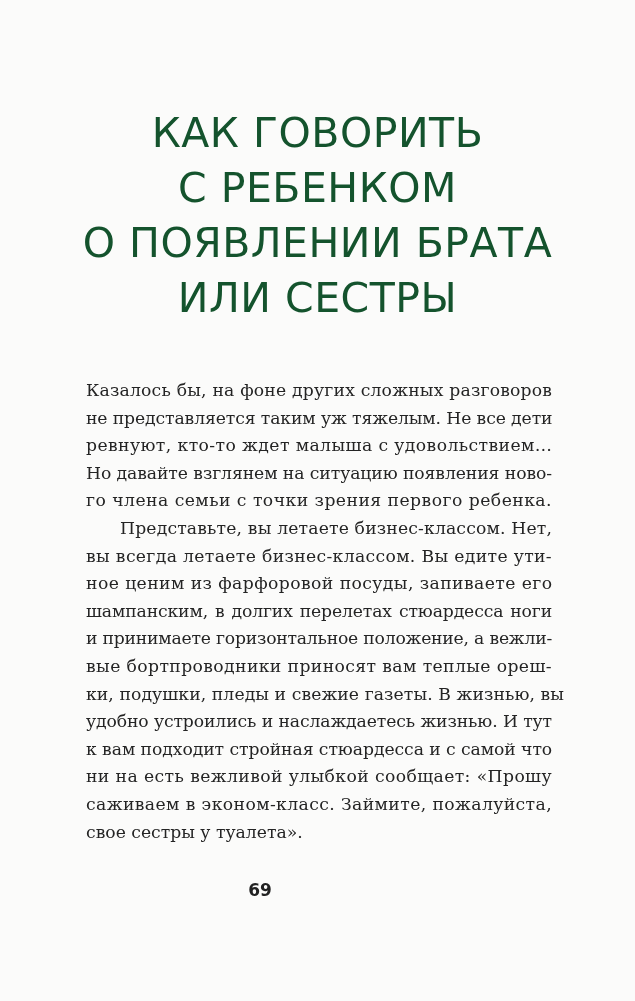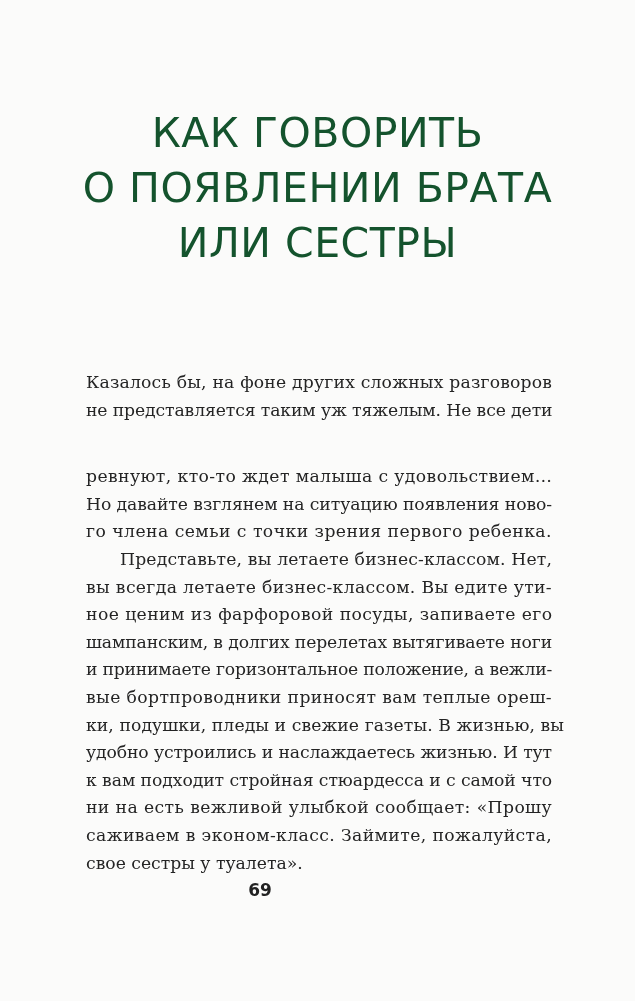--- a/index.html
+++ b/index.html
@@ -16,21 +16,21 @@
     text-align: center;
     font-family: "DejaVu Sans", sans-serif;
     font-size: 41px;
     line-height: 55px;
     letter-spacing: 0.5px;
     color: #14532d;
   }
   .title div { white-space: nowrap; }
   .body-text {
     position: absolute;
-    left: 86px; top: 369px; width: 466px;
+    left: 86px; top: 377px; width: 466px;
     font-family: "DejaVu Serif", serif;
     font-size: 17.2px;
     line-height: 27.6px;
     color: #242424;
   }
   .line {
     display: block;
     white-space: nowrap;
     text-align: justify;
     text-align-last: justify;
@@ -46,37 +46,38 @@
     font-weight: bold;
     font-size: 17px;
     color: #222;
   }
 </style>
 </head>
 <body>
 
 <div class="title">
   <div>КАК ГОВОРИТЬ</div>
+  <div>С РЕБЕНКОМ</div>
   <div>О ПОЯВЛЕНИИ БРАТА</div>
   <div>ИЛИ СЕСТРЫ</div>
 </div>
 
 <div class="body-text">
   <div>
     <span class="line" style="display: block; letter-spacing: 0.195652px;">Казалось бы, на фоне других сложных разговоров</span>
     <span class="line" style="display: block; letter-spacing: -0.106383px;">не представляется таким уж тяжелым. Не все дети</span>
-    <span class="line" style="display: block; letter-spacing: 0.409091px; margin-top: 39px;">ревнуют, кто-то ждет малыша с удовольствием…</span>
+    <span class="line" style="display: block; letter-spacing: 0.409091px;">ревнуют, кто-то ждет малыша с удовольствием…</span>
     <span class="line" style="display: block; letter-spacing: -0.0851064px;">Но давайте взглянем на ситуацию появления ново-</span>
     <span class="line" style="display: block; letter-spacing: 0.456522px;">го члена семьи с точки зрения первого ребенка.</span>
   </div>
   <div>
     <span class="line indent" style="display: block; letter-spacing: 0.159091px;">Представьте, вы летаете бизнес-классом. Нет,</span>
     <span class="line" style="display: block; letter-spacing: 0.340426px;">вы всегда летаете бизнес-классом. Вы едите ути-</span>
     <span class="line" style="display: block; letter-spacing: 0.422222px;">ное ценим из фарфоровой посуды, запиваете его</span>
-    <span class="line" style="display: block; letter-spacing: -0.12766px;">шампанским, в долгих перелетах вытягиваете ноги</span>
+    <span class="line" style="display: block; letter-spacing: -0.12766px;">шампанским, в долгих перелетах стюардесса ноги</span>
     <span class="line" style="display: block; letter-spacing: -0.212766px;">и принимаете горизонтальное положение, а вежли-</span>
     <span class="line" style="display: block; letter-spacing: 0.386364px;">вые бортпроводники приносят вам теплые ореш-</span>
     <span class="line" style="display: block; letter-spacing: 0.0851064px;">ки, подушки, пледы и свежие газеты. В жизнью, вы</span>
     <span class="line" style="display: block; letter-spacing: -0.106383px;">удобно устроились и наслаждаетесь жизнью. И тут</span>
     <span class="line" style="display: block; letter-spacing: -0.0625px;">к вам подходит стройная стюардесса и с самой что</span>
     <span class="line" style="display: block; letter-spacing: 0.386364px;">ни на есть вежливой улыбкой сообщает: «Прошу</span>
     <span class="line" style="display: block; letter-spacing: 0.4px;">саживаем в эконом-класс. Займите, пожалуйста,</span>
     <span class="line last" style="display: block;">свое сестры у туалета».</span>
   </div>
 </div>

